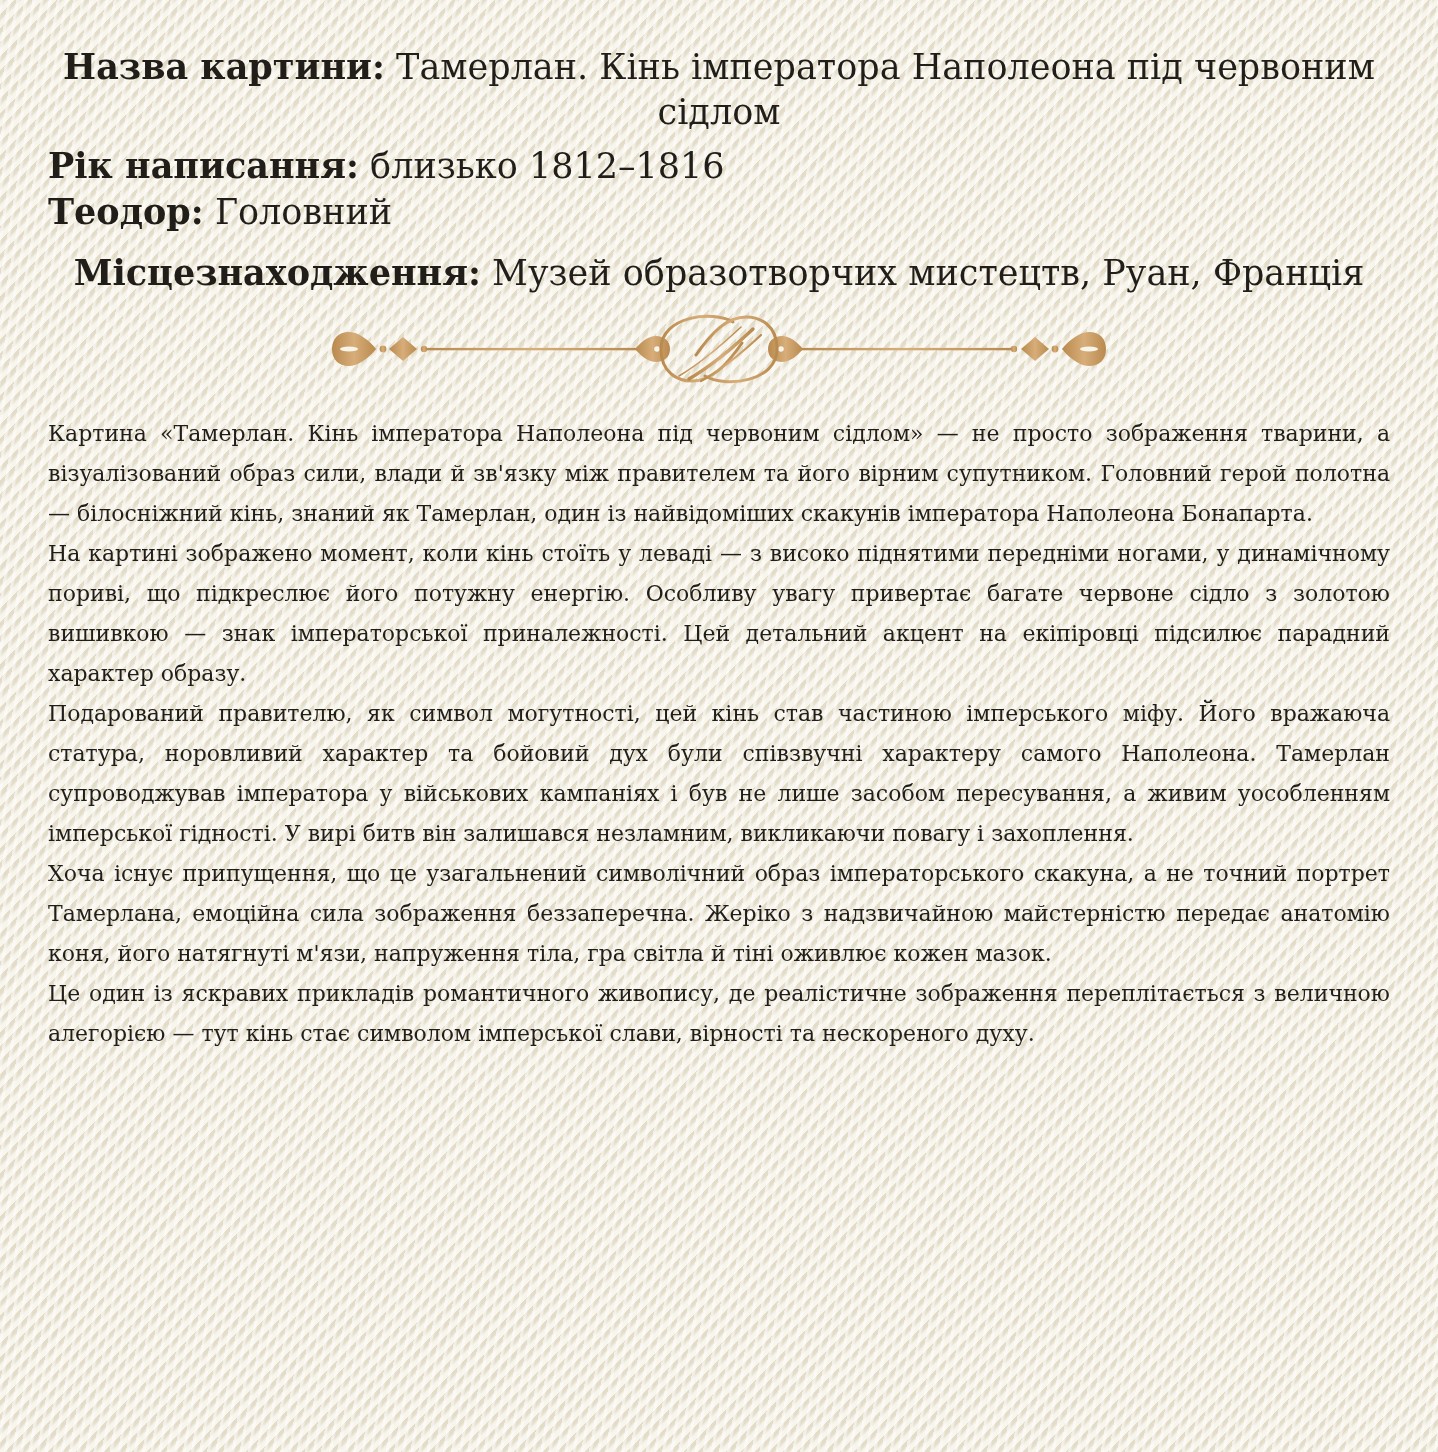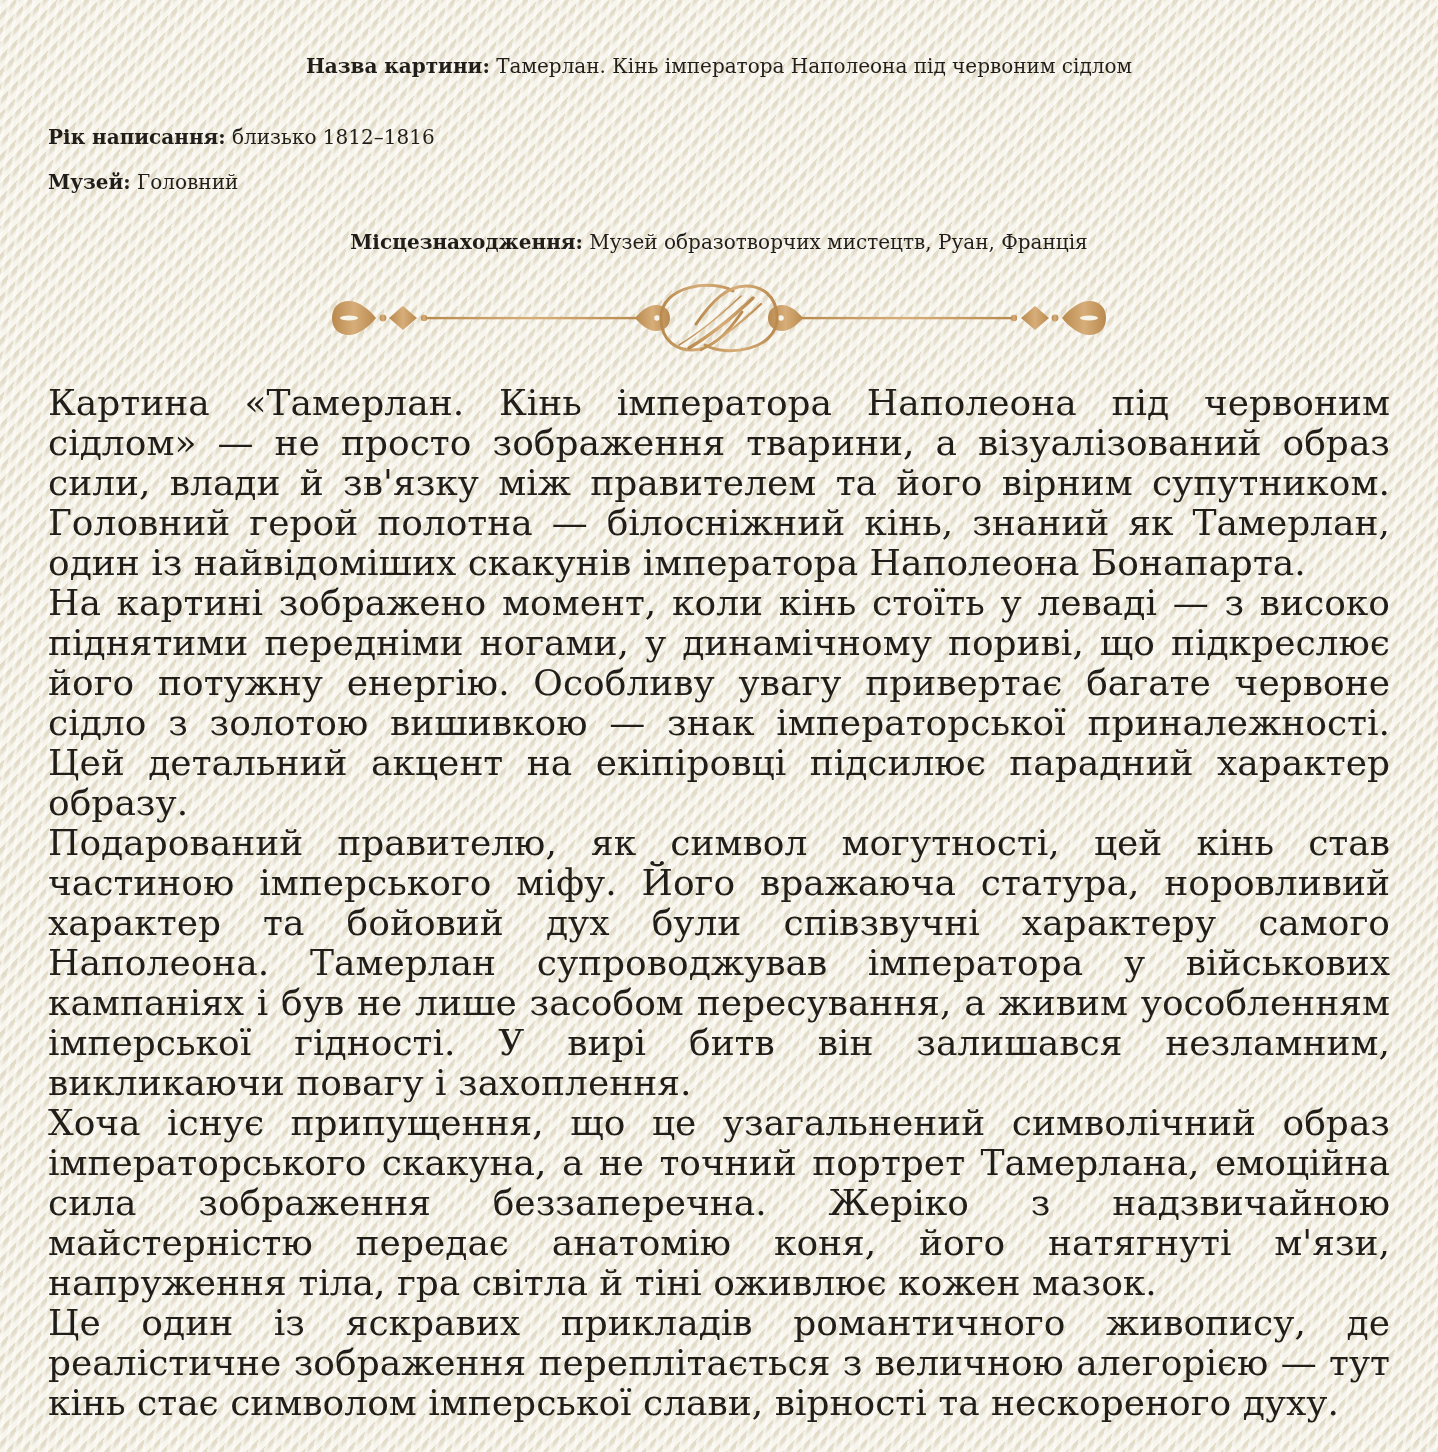--- a/index.html
+++ b/index.html
@@ -23,47 +23,47 @@
         #e2dcc9 0px, #e2dcc9 3px,
         #f8f5ec 6px, #f8f5ec 10px);
   }
 
   .page {
     width: 100%;
     height: 100%;
     padding: 44px 48px 0 48px;
   }
 
-  .line { font-size: 20px; line-height: 45px; }
+  .line { font-size: 35px; line-height: 45px; }
   .center { text-align: center; }
   .lbl { font-weight: 700; }
 
   .meta-cols {
-    margin-top: 26px;
+    margin-top: 8px;
     display: flex;
     justify-content: space-between;
     align-items: flex-start;
   }
   .meta-col-left  { text-align: left; }
   .meta-col-right { text-align: right; }
 
   .location-line { margin-top: 15px; }
 
   .divider-wrap {
     margin: 12px auto 0 auto;
     width: 780px;
     height: 82px;
   }
   .divider-wrap svg { display: block; width: 780px; height: 82px; }
 
   .article {
     margin-top: 24px;
   }
   .article p {
-    font-size: 36px;
+    font-size: 22px;
     line-height: 40px;
     text-align: justify;
     hyphens: auto;
   }
 </style>
 </head>
 <body>
 
 <div class="page">
 
@@ -74,21 +74,21 @@
     </div>
   </header>
 
   <div class="meta-cols">
     <div class="meta-col-left">
       <div class="line">
         <span class="lbl">Рік написання:</span>
         <span>близько 1812–1816</span>
       </div>
       <div class="line">
-        <span class="lbl">Музей:</span>
+        <span class="lbl">Теодор:</span>
         <span>Головний</span>
       </div>
     </div>
   </div>
 
   <div class="line center location-line">
     <span class="lbl">Місцезнаходження:</span>
     <span>Музей образотворчих мистецтв, Руан, Франція</span>
   </div>
 

